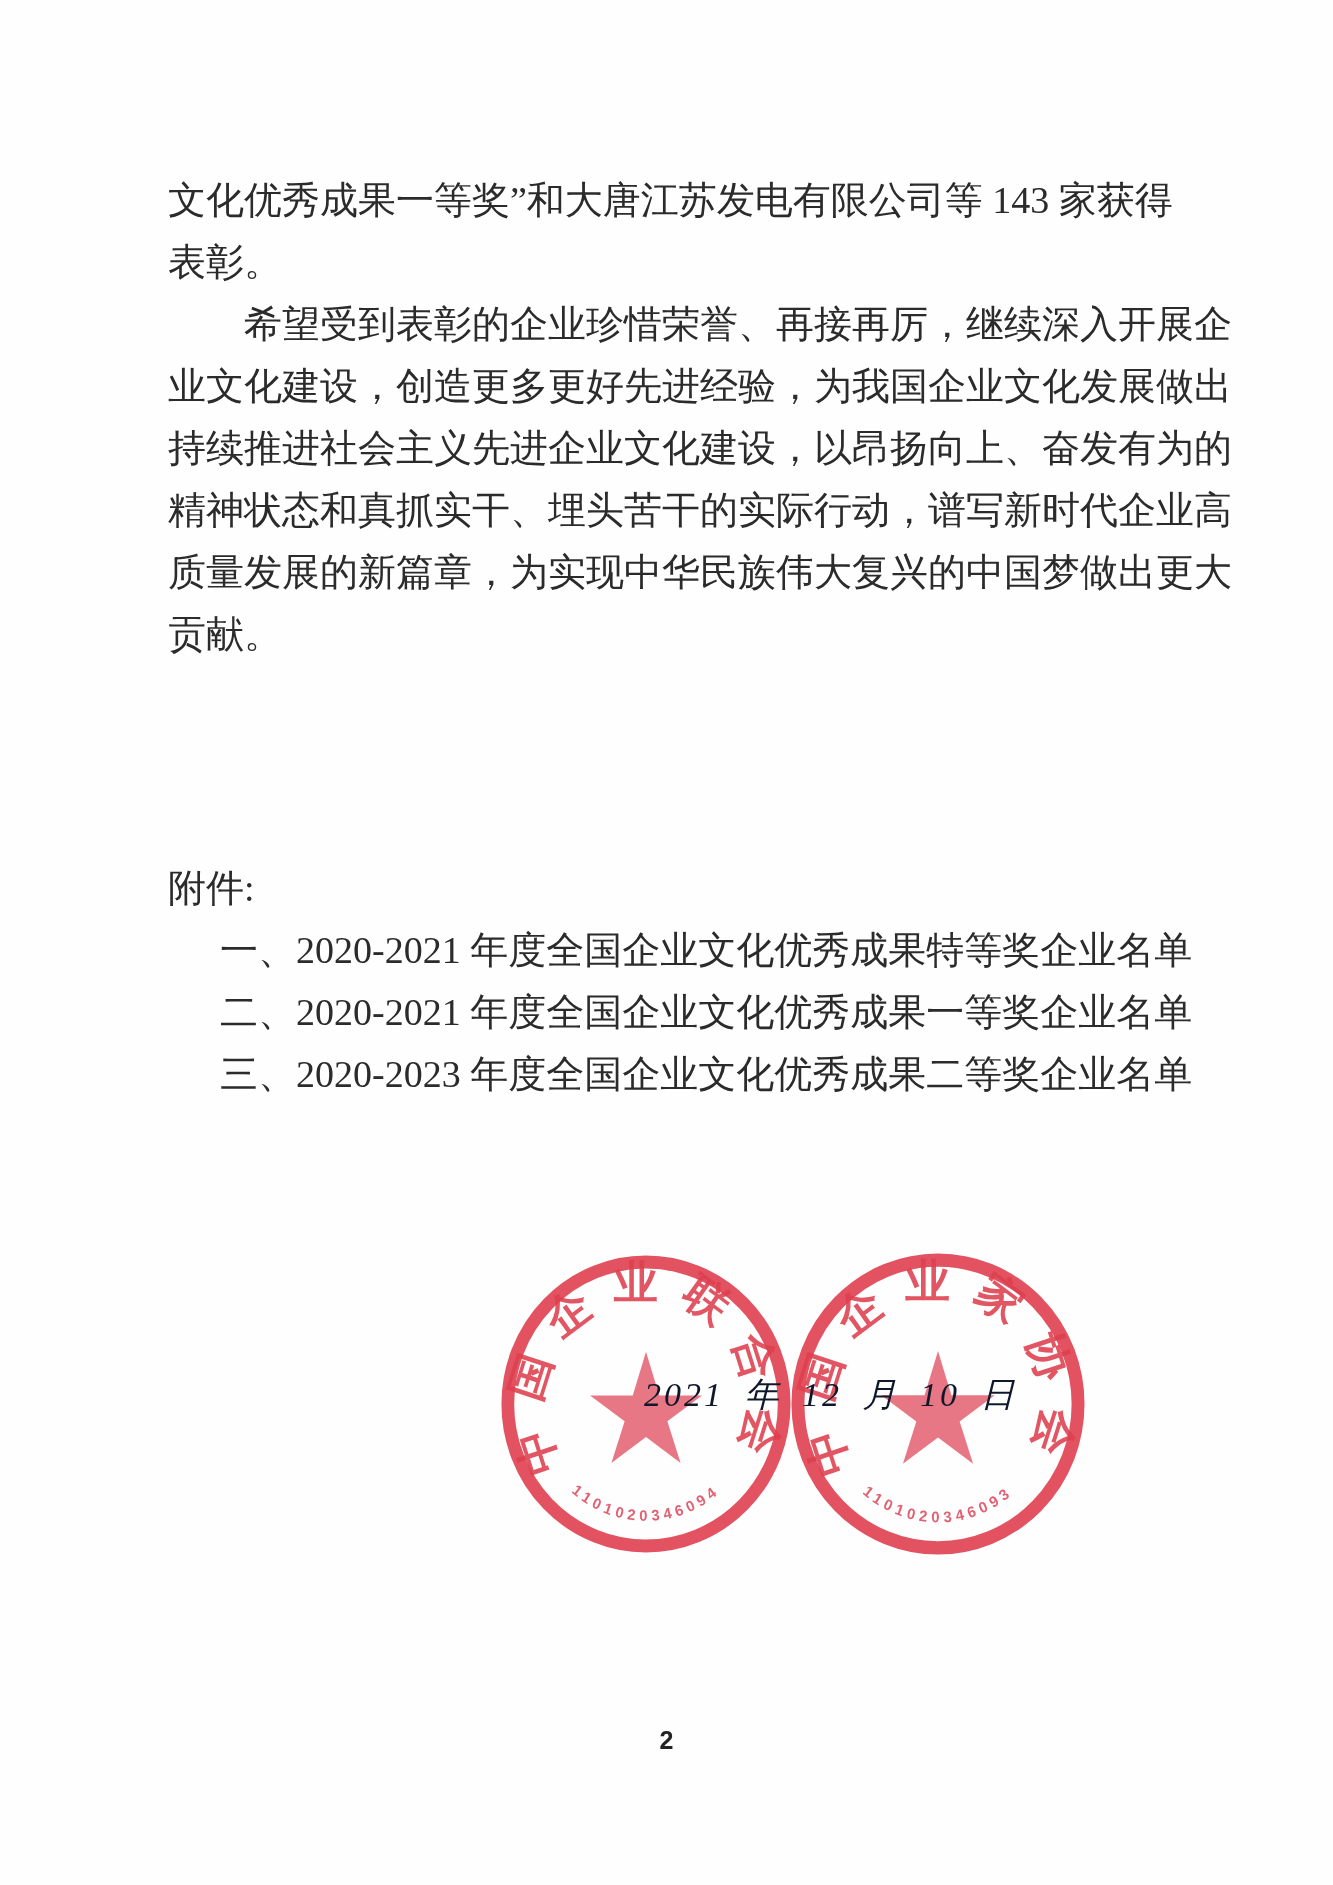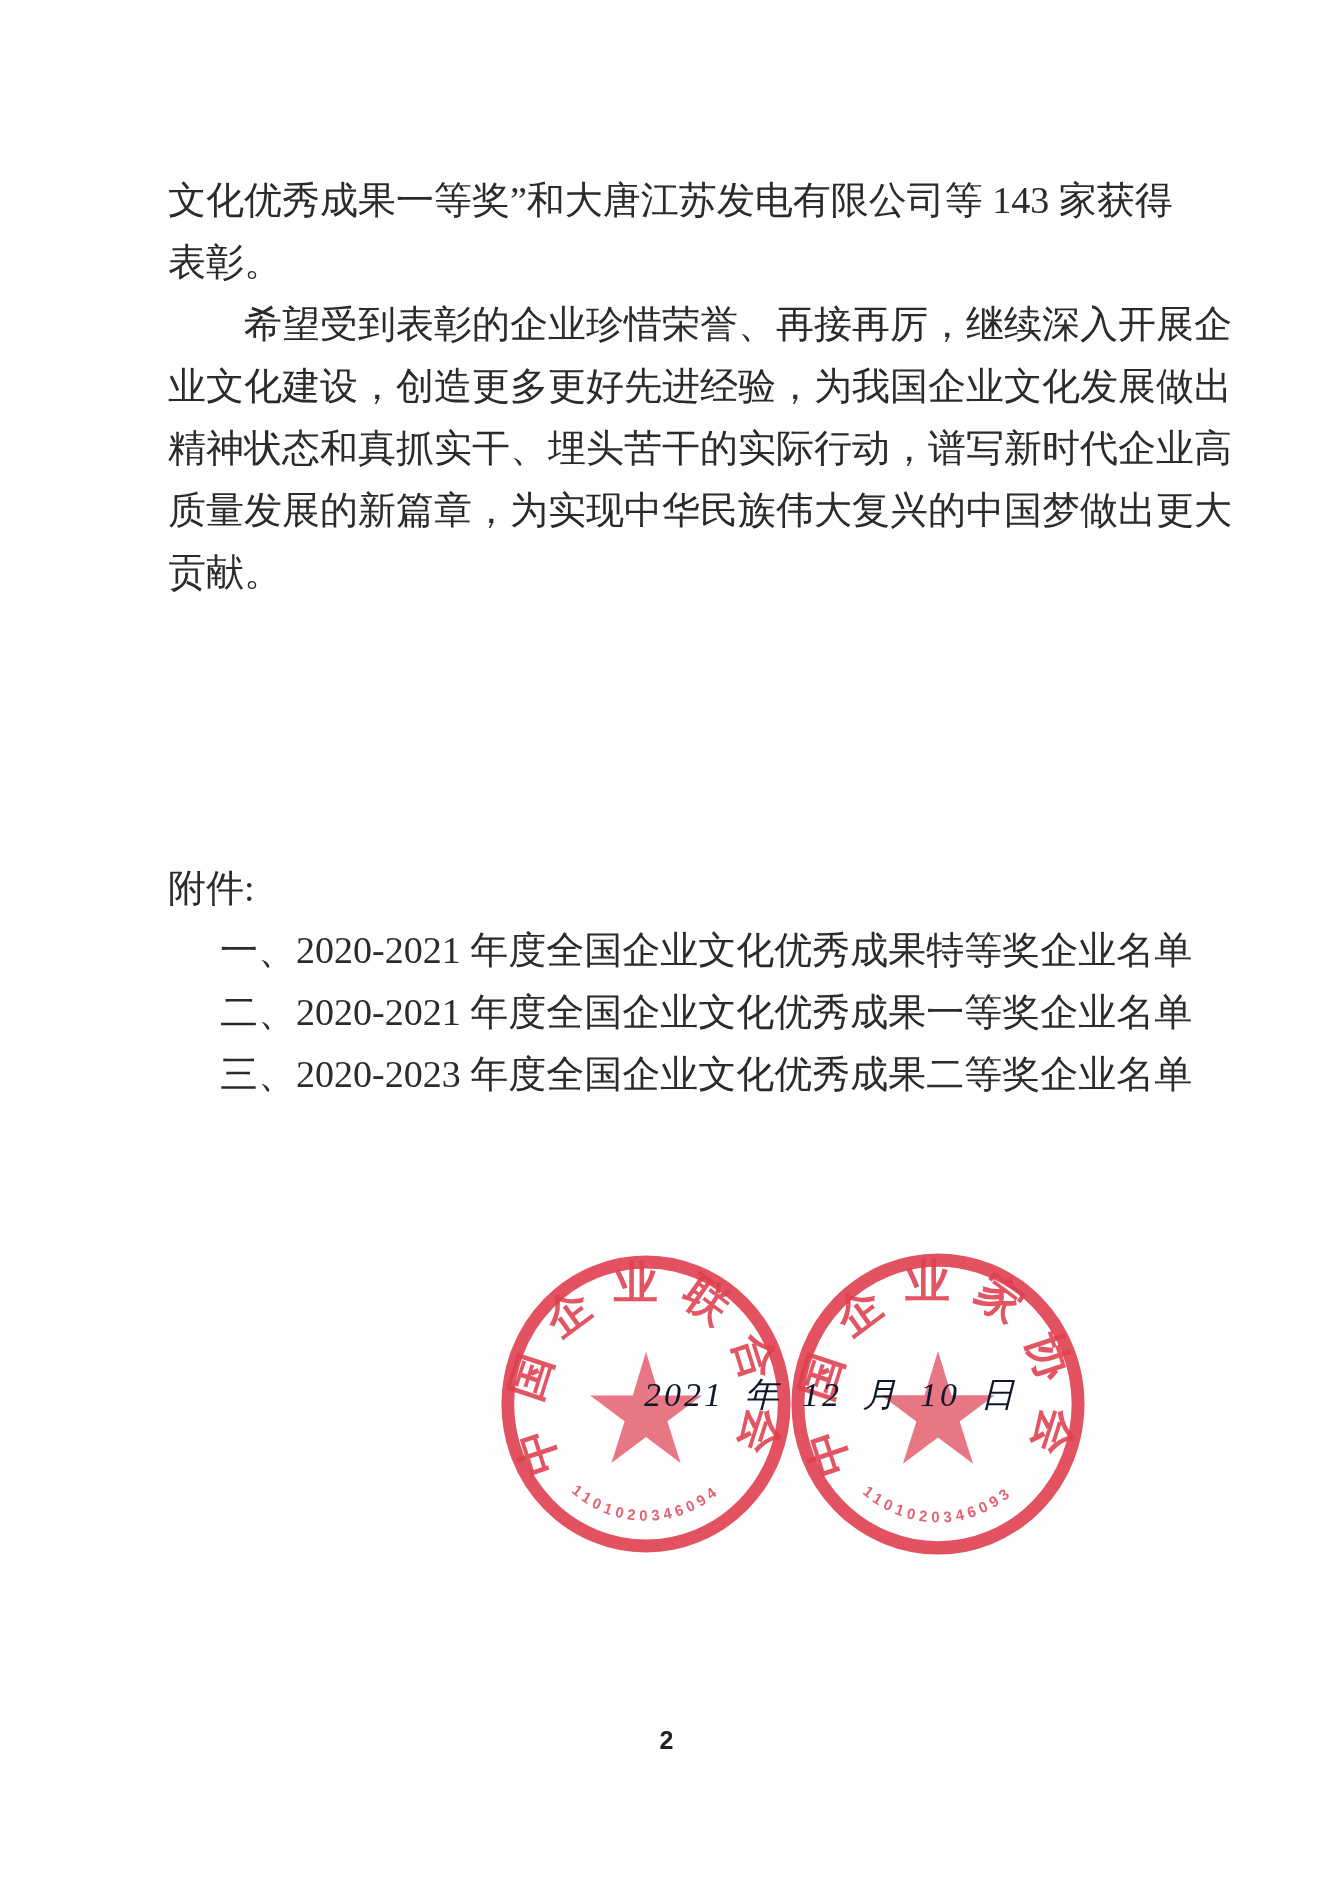--- a/index.html
+++ b/index.html
@@ -80,20 +80,21 @@
 </head>
 <body>
 
 <div class="page">
 
   <div class="body-text">
     <div class="line">文化优秀成果一等奖”和大唐江苏发电有限公司等 143 家获得</div>
     <div class="line">表彰。</div>
     <div class="line indent-para">希望受到表彰的企业珍惜荣誉、再接再厉，继续深入开展企</div>
     <div class="line">业文化建设，创造更多更好先进经验，为我国企业文化发展做出</div>
+    <div class="line">持续推进社会主义先进企业文化建设，以昂扬向上、奋发有为的</div>
     <div class="line">精神状态和真抓实干、埋头苦干的实际行动，谱写新时代企业高</div>
     <div class="line">质量发展的新篇章，为实现中华民族伟大复兴的中国梦做出更大</div>
     <div class="line">贡献。</div>
   </div>
 
   <div class="attachments">
     <div class="line">附件:</div>
     <div class="line indent-list">一、2020-2021 年度全国企业文化优秀成果特等奖企业名单</div>
     <div class="line indent-list">二、2020-2021 年度全国企业文化优秀成果一等奖企业名单</div>
     <div class="line indent-list">三、2020-2023 年度全国企业文化优秀成果二等奖企业名单</div>

